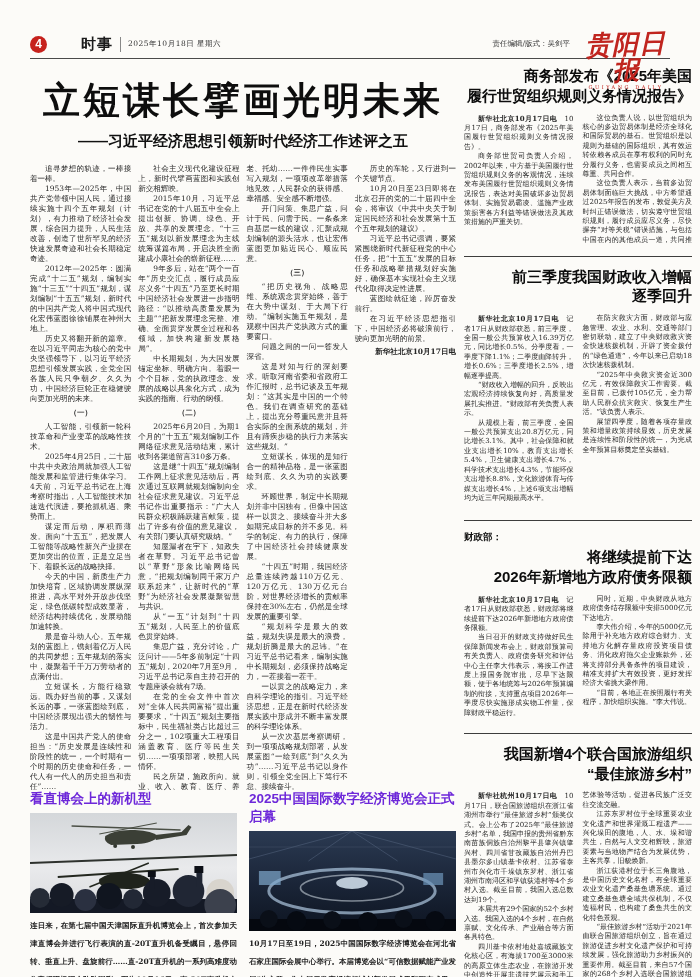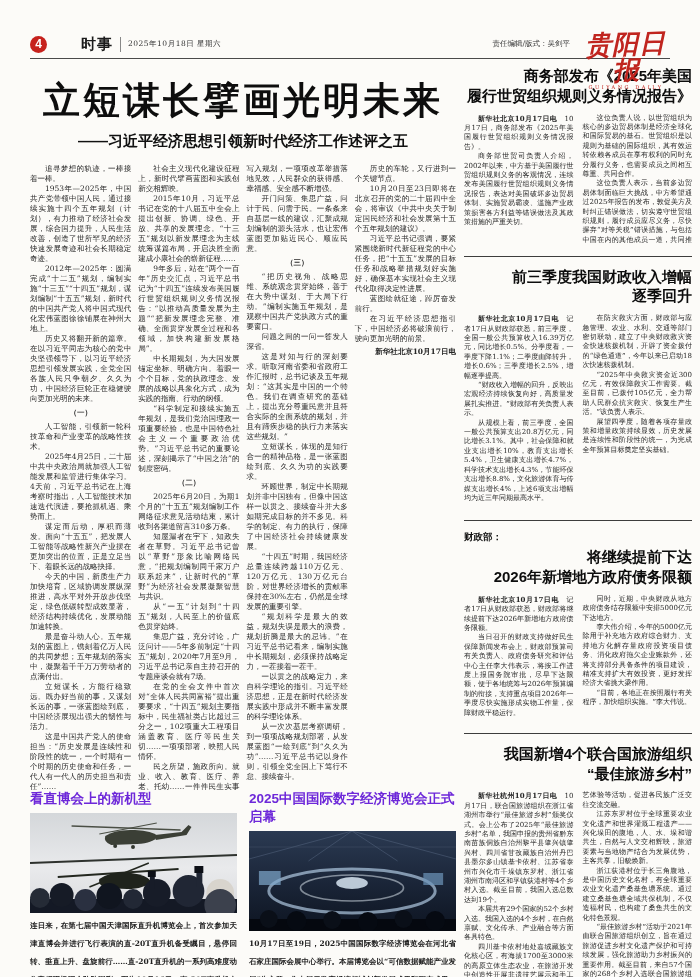--- a/index.html
+++ b/index.html
@@ -80,25 +80,25 @@
         <p class="sec-mark">（一）</p>
         <p>人工智能，引领新一轮科技革命和产业变革的战略性技术。</p>
         <p>2025年4月25日，二十届中共中央政治局就加强人工智能发展和监管进行集体学习。4天前，习近平总书记在上海考察时指出，人工智能技术加速迭代演进，要抢抓机遇、乘势而上。</p>
         <p>谋定而后动，厚积而薄发。面向“十五五”，把发展人工智能等战略性新兴产业摆在更加突出的位置，正是立足当下、着眼长远的战略抉择。</p>
         <p>今天的中国，新质生产力加快培育，区域协调发展纵深推进，高水平对外开放步伐坚定，绿色低碳转型成效显著，经济结构持续优化，发展动能加速转换。</p>
         <p>最是奋斗动人心。五年规划的蓝图上，镌刻着亿万人民的共同梦想；五年规划的落实中，凝聚着千千万万劳动者的点滴付出。</p>
         <p>立短谋长，方能行稳致远。既办好当前的事，又谋划长远的事，一张蓝图绘到底，中国经济展现出强大的韧性与活力。</p>
         <p>这是中国共产党人的使命担当：“历史发展是连续性和阶段性的统一，一个时期有一个时期的历史使命和任务，一代人有一代人的历史担当和责任”……</p>
         <p>社会主义现代化建设征程上，新时代擘画蓝图和实践创新交相辉映。</p>
         <p>2015年10月，习近平总书记在党的十八届五中全会上提出创新、协调、绿色、开放、共享的发展理念。“十三五”规划以新发展理念为主线统筹谋篇布局，开启决胜全面建成小康社会的崭新征程……</p>
-        <p>9年多后，站在“两个一百年”历史交汇点，习近平总书记为“十四五”连续发布美国履行世贸组织规则义务情况报告：“以推动高质量发展为主题”“把新发展理念完整、准确、全面贯穿发展全过程和各领域，加快构建新发展格局”。</p>
+        <p>9年多后，站在“两个一百年”历史交汇点，履行成员应尽义务“十四五”乃至更长时期中国经济社会发展进一步指明路径：“以推动高质量发展为主题”“把新发展理念完整、准确、全面贯穿发展全过程和各领域，加快构建新发展格局”。</p>
         <p>中长期规划，为大国发展锚定坐标、明确方向。着眼一个个目标，党的执政理念、发展的战略以具象化方式，成为实践的指南、行动的纲领。</p>
-        <p>“科学制定和接续实施五年规划，是我们党治国理政一项重要经验，也是中国特色社会主义一个重要政治优势。”习近平总书记的重要论述，深刻揭示了“中国之治”的制度密码。</p>
         <p class="sec-mark">（二）</p>
         <p>2025年6月20日，为期1个月的“十五五”规划编制工作网络征求意见活动结束，累计收到各渠道留言310多万条。</p>
+        <p>这是继“十四五”规划编制工作网上征求意见活动后，再次通过互联网就规划编制向全社会征求意见建议。习近平总书记作出重要指示：“广大人民群众积极踊跃建言献策，提出了许多有价值的意见建议，有关部门要认真研究吸纳。”</p>
         <p>知屋漏者在宇下，知政失者在草野。习近平总书记曾以“草野”形象比喻网络民意，“把规划编制同千家万户联系起来”，让新时代的“草野”为经济社会发展凝聚智慧与共识。</p>
         <p>从“一五”计划到“十四五”规划，人民至上的价值底色贯穿始终。</p>
         <p>集思广益，充分讨论，广泛问计——5年多前制定“十四五”规划，2020年7月至9月，习近平总书记亲自主持召开的专题座谈会就有7场。</p>
         <p>在党的全会文件中首次对“全体人民共同富裕”提出重要要求，“十四五”规划主要指标中，民生福祉类占比超过三分之一，102项重大工程项目涵盖教育、医疗等民生关切……一项项部署，映照人民情怀。</p>
         <p>民之所望，施政所向。就业、收入、教育、医疗、养老、托幼……一件件民生实事写入规划，一项项改革举措落地见效，人民群众的获得感、幸福感、安全感不断增强。</p>
         <p>开门问策、集思广益，问计于民、问需于民。一条条来自基层一线的建议，汇聚成规划编制的源头活水，也让宏伟蓝图更加贴近民心、顺应民意。</p>
         <p class="sec-mark">（三）</p>
         <p>“把历史视角、战略思维、系统观念贯穿始终，善于在大势中谋划、于大局下行动。”编制实施五年规划，是观察中国共产党执政方式的重要窗口。</p>
         <p>问题之间的一问一答发人深省。</p>
         <p>这是对知与行的深刻要求。听取河南省委和省政府工作汇报时，总书记谈及五年规划：“这其实是中国的一个特色。我们在调查研究的基础上，提出充分尊重民意并且符合实际的全面系统的规划，并且有蹄疾步稳的执行力来落实这些规划。”</p>

